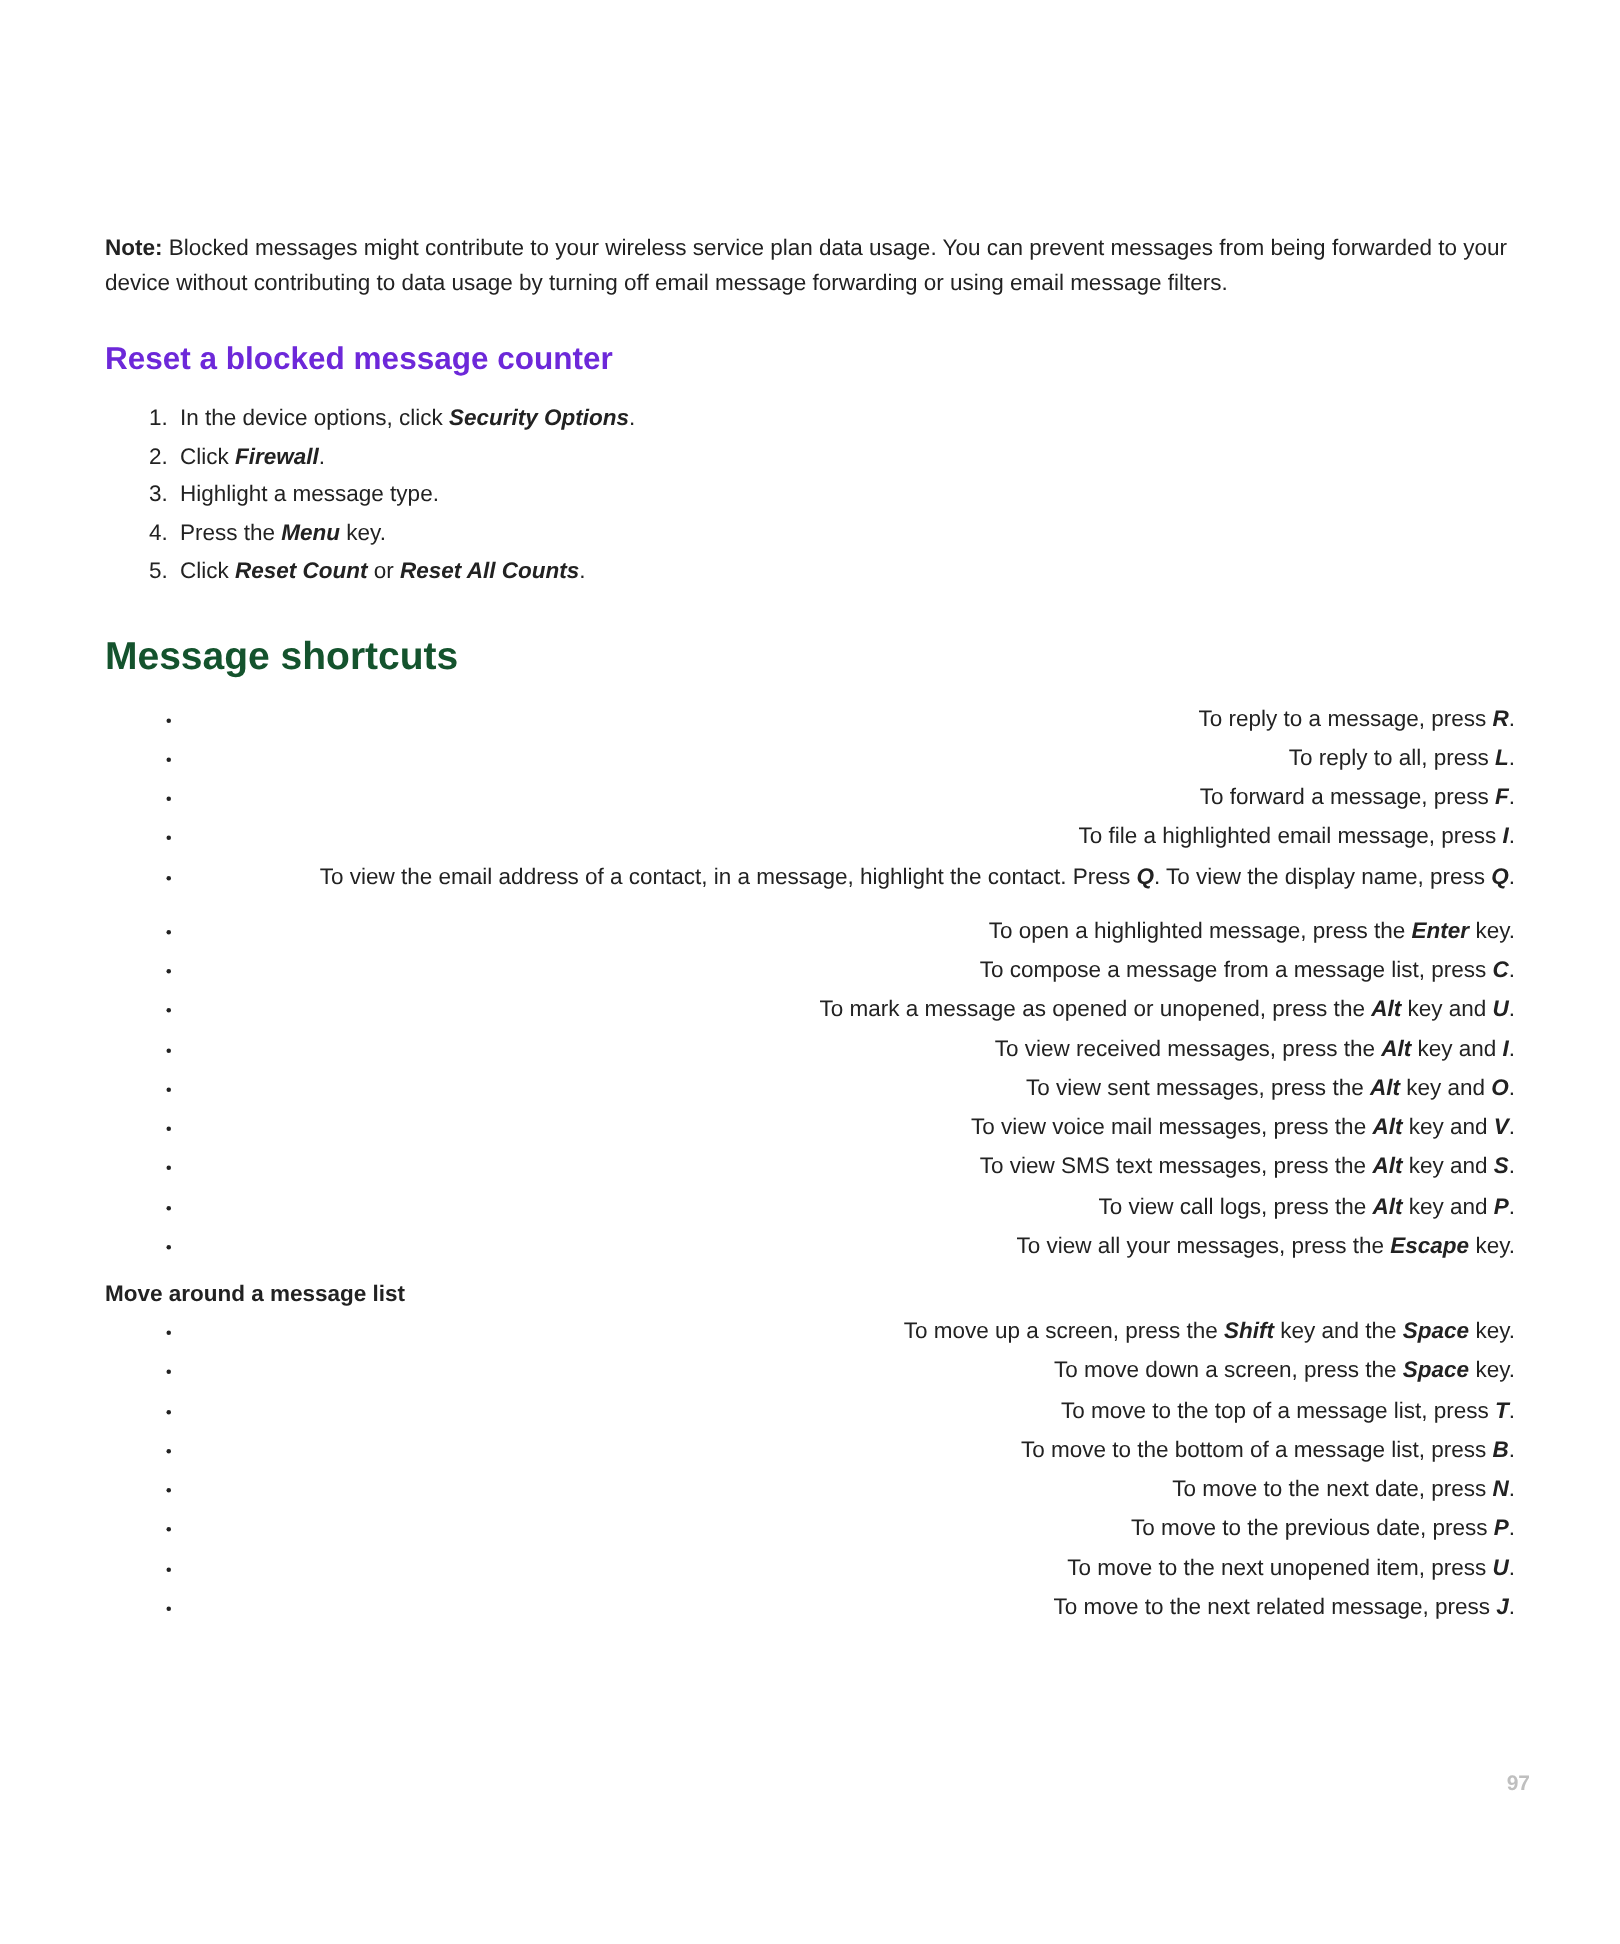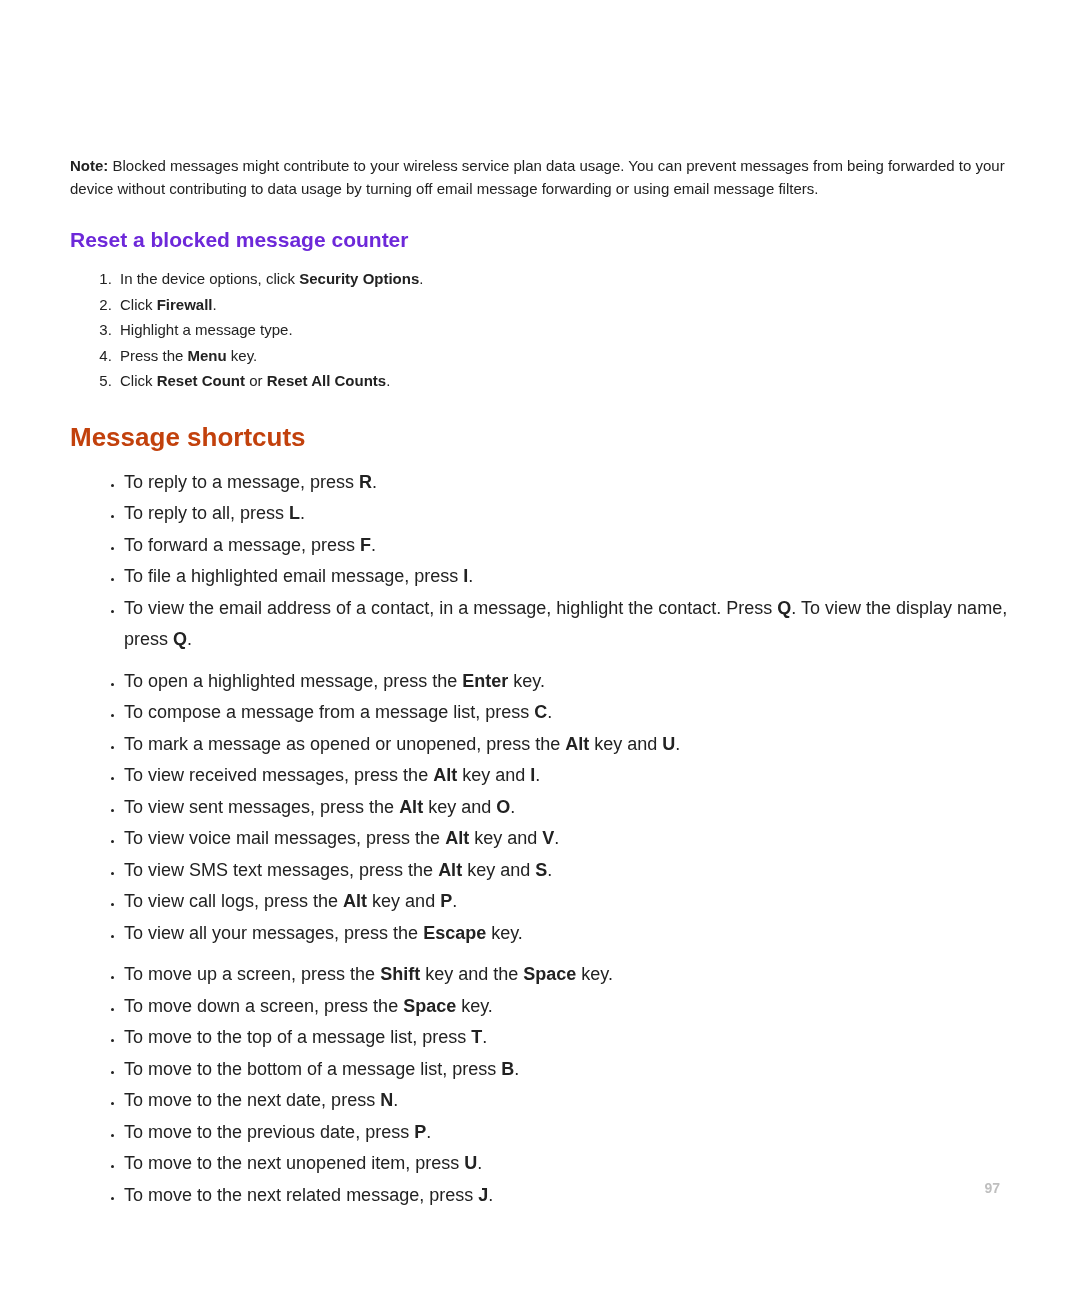--- a/index.html
+++ b/index.html
@@ -31,40 +31,41 @@
   ol.steps {
     margin: 0 0 28px 0;
     padding-left: 46px;
     font-size: 15px;
     line-height: 1.7;
   }
   ol.steps li { padding-left: 4px; }
   .h2 {
     font-size: 26px;
     font-weight: bold;
-    color: #c2410c;
+    color: #14532d;
     margin: 22px 0 14px 0;
   }
   .subhead {
     font-size: 15px;
     font-weight: bold;
     margin: 10px 0 4px 0;
   }
   ul.bullets {
     margin: 0 0 10px 0;
     padding-left: 54px;
-    font-size: 18px;
+    font-size: 15px;
     line-height: 1.75;
     list-style-type: disc;
+    text-align: right;
   }
   ul.bullets li::marker { font-size: 11px; }
-  b { font-weight: bold; }
+  b { font-weight: bold; font-style: italic; }
   .page-number {
     position: absolute;
-    right: 80px;
+    right: 60px;
     bottom: 100px;
     font-size: 14px;
     font-weight: bold;
     color: #bfbfbf;
   }
 </style>
 </head>
 <body>
 
 <div class="page">
@@ -107,20 +108,21 @@
     <li><span>To compose a message from a message list, press </span><b>C</b><span>.</span></li>
     <li><span>To mark a message as opened or unopened, press the </span><b>Alt</b><span> key and </span><b>U</b><span>.</span></li>
     <li><span>To view received messages, press the </span><b>Alt</b><span> key and </span><b>I</b><span>.</span></li>
     <li><span>To view sent messages, press the </span><b>Alt</b><span> key and </span><b>O</b><span>.</span></li>
     <li><span>To view voice mail messages, press the </span><b>Alt</b><span> key and </span><b>V</b><span>.</span></li>
     <li><span>To view SMS text messages, press the </span><b>Alt</b><span> key and </span><b>S</b><span>.</span></li>
     <li><span>To view call logs, press the </span><b>Alt</b><span> key and </span><b>P</b><span>.</span></li>
     <li><span>To view all your messages, press the </span><b>Escape</b><span> key.</span></li>
   </ul>
 
+  <div class="subhead">Move around a message list</div>
   <ul class="bullets">
     <li><span>To move up a screen, press the </span><b>Shift</b><span> key and the </span><b>Space</b><span> key.</span></li>
     <li><span>To move down a screen, press the </span><b>Space</b><span> key.</span></li>
     <li><span>To move to the top of a message list, press </span><b>T</b><span>.</span></li>
     <li><span>To move to the bottom of a message list, press </span><b>B</b><span>.</span></li>
     <li><span>To move to the next date, press </span><b>N</b><span>.</span></li>
     <li><span>To move to the previous date, press </span><b>P</b><span>.</span></li>
     <li><span>To move to the next unopened item, press </span><b>U</b><span>.</span></li>
     <li><span>To move to the next related message, press </span><b>J</b><span>.</span></li>
   </ul>

